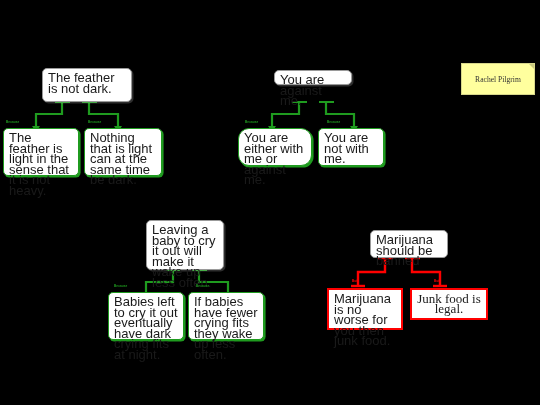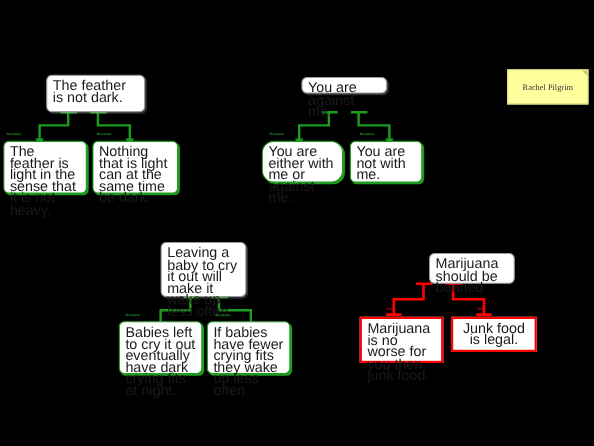--- a/index.html
+++ b/index.html
@@ -51,20 +51,21 @@
   .box.child-red {
     border: 2.2px solid #ff0000;
     border-radius: 0;
   }
   .box.centered-text {
     display: flex;
     align-items: center;
     justify-content: center;
     text-align: center;
     padding: 3px 5px;
+    font-family: Liberation Serif, serif;
   }
 
   
   .sticky {
     position: absolute;
     box-sizing: border-box;
     background: #ffff9e;
     border: 1px solid #d6d68a;
     color: #333333;
     font-size: 7.6px;
@@ -171,21 +172,21 @@
         <path d="M63,2 L78,2 M70,2 L70,6 L70,16 L43,16 L43,30"></path>
         <path d="M90,2 L105,2 M97,2 L97,6 L97,16 L125,16 L125,30"></path>
         <path d="M36,30 L50,30"></path>
         <path d="M118,30 L132,30"></path>
       </g>
     </svg>
   </div>
   <div class="edge-label red" style="left:352px; top:279px;">But</div>
   <div class="edge-label red" style="left:434px; top:279px;">But</div>
 
-  <div class="box parent-plain" style="left:370px; top:230px; width:78px; height:28px;margin-left:20px;">Marijuana should be banned</div>
+  <div class="box parent-plain" style="left:370px; top:230px; width:78px; height:28px;">Marijuana should be banned</div>
 
   <div class="box child-red" style="left:327px; top:288px; width:76px; height:42px;">Marijuana is no worse for you then junk food.</div>
 
   <div class="box child-red centered-text" style="left:410px; top:288px; width:78px; height:32px;">Junk food is legal.</div>
 
   <div class="sticky" style="left:461px; top:63px; width:74px; height:32px;">
     <span>Rachel Pilgrim</span>
     <span class="fold"></span>
   </div>
 

